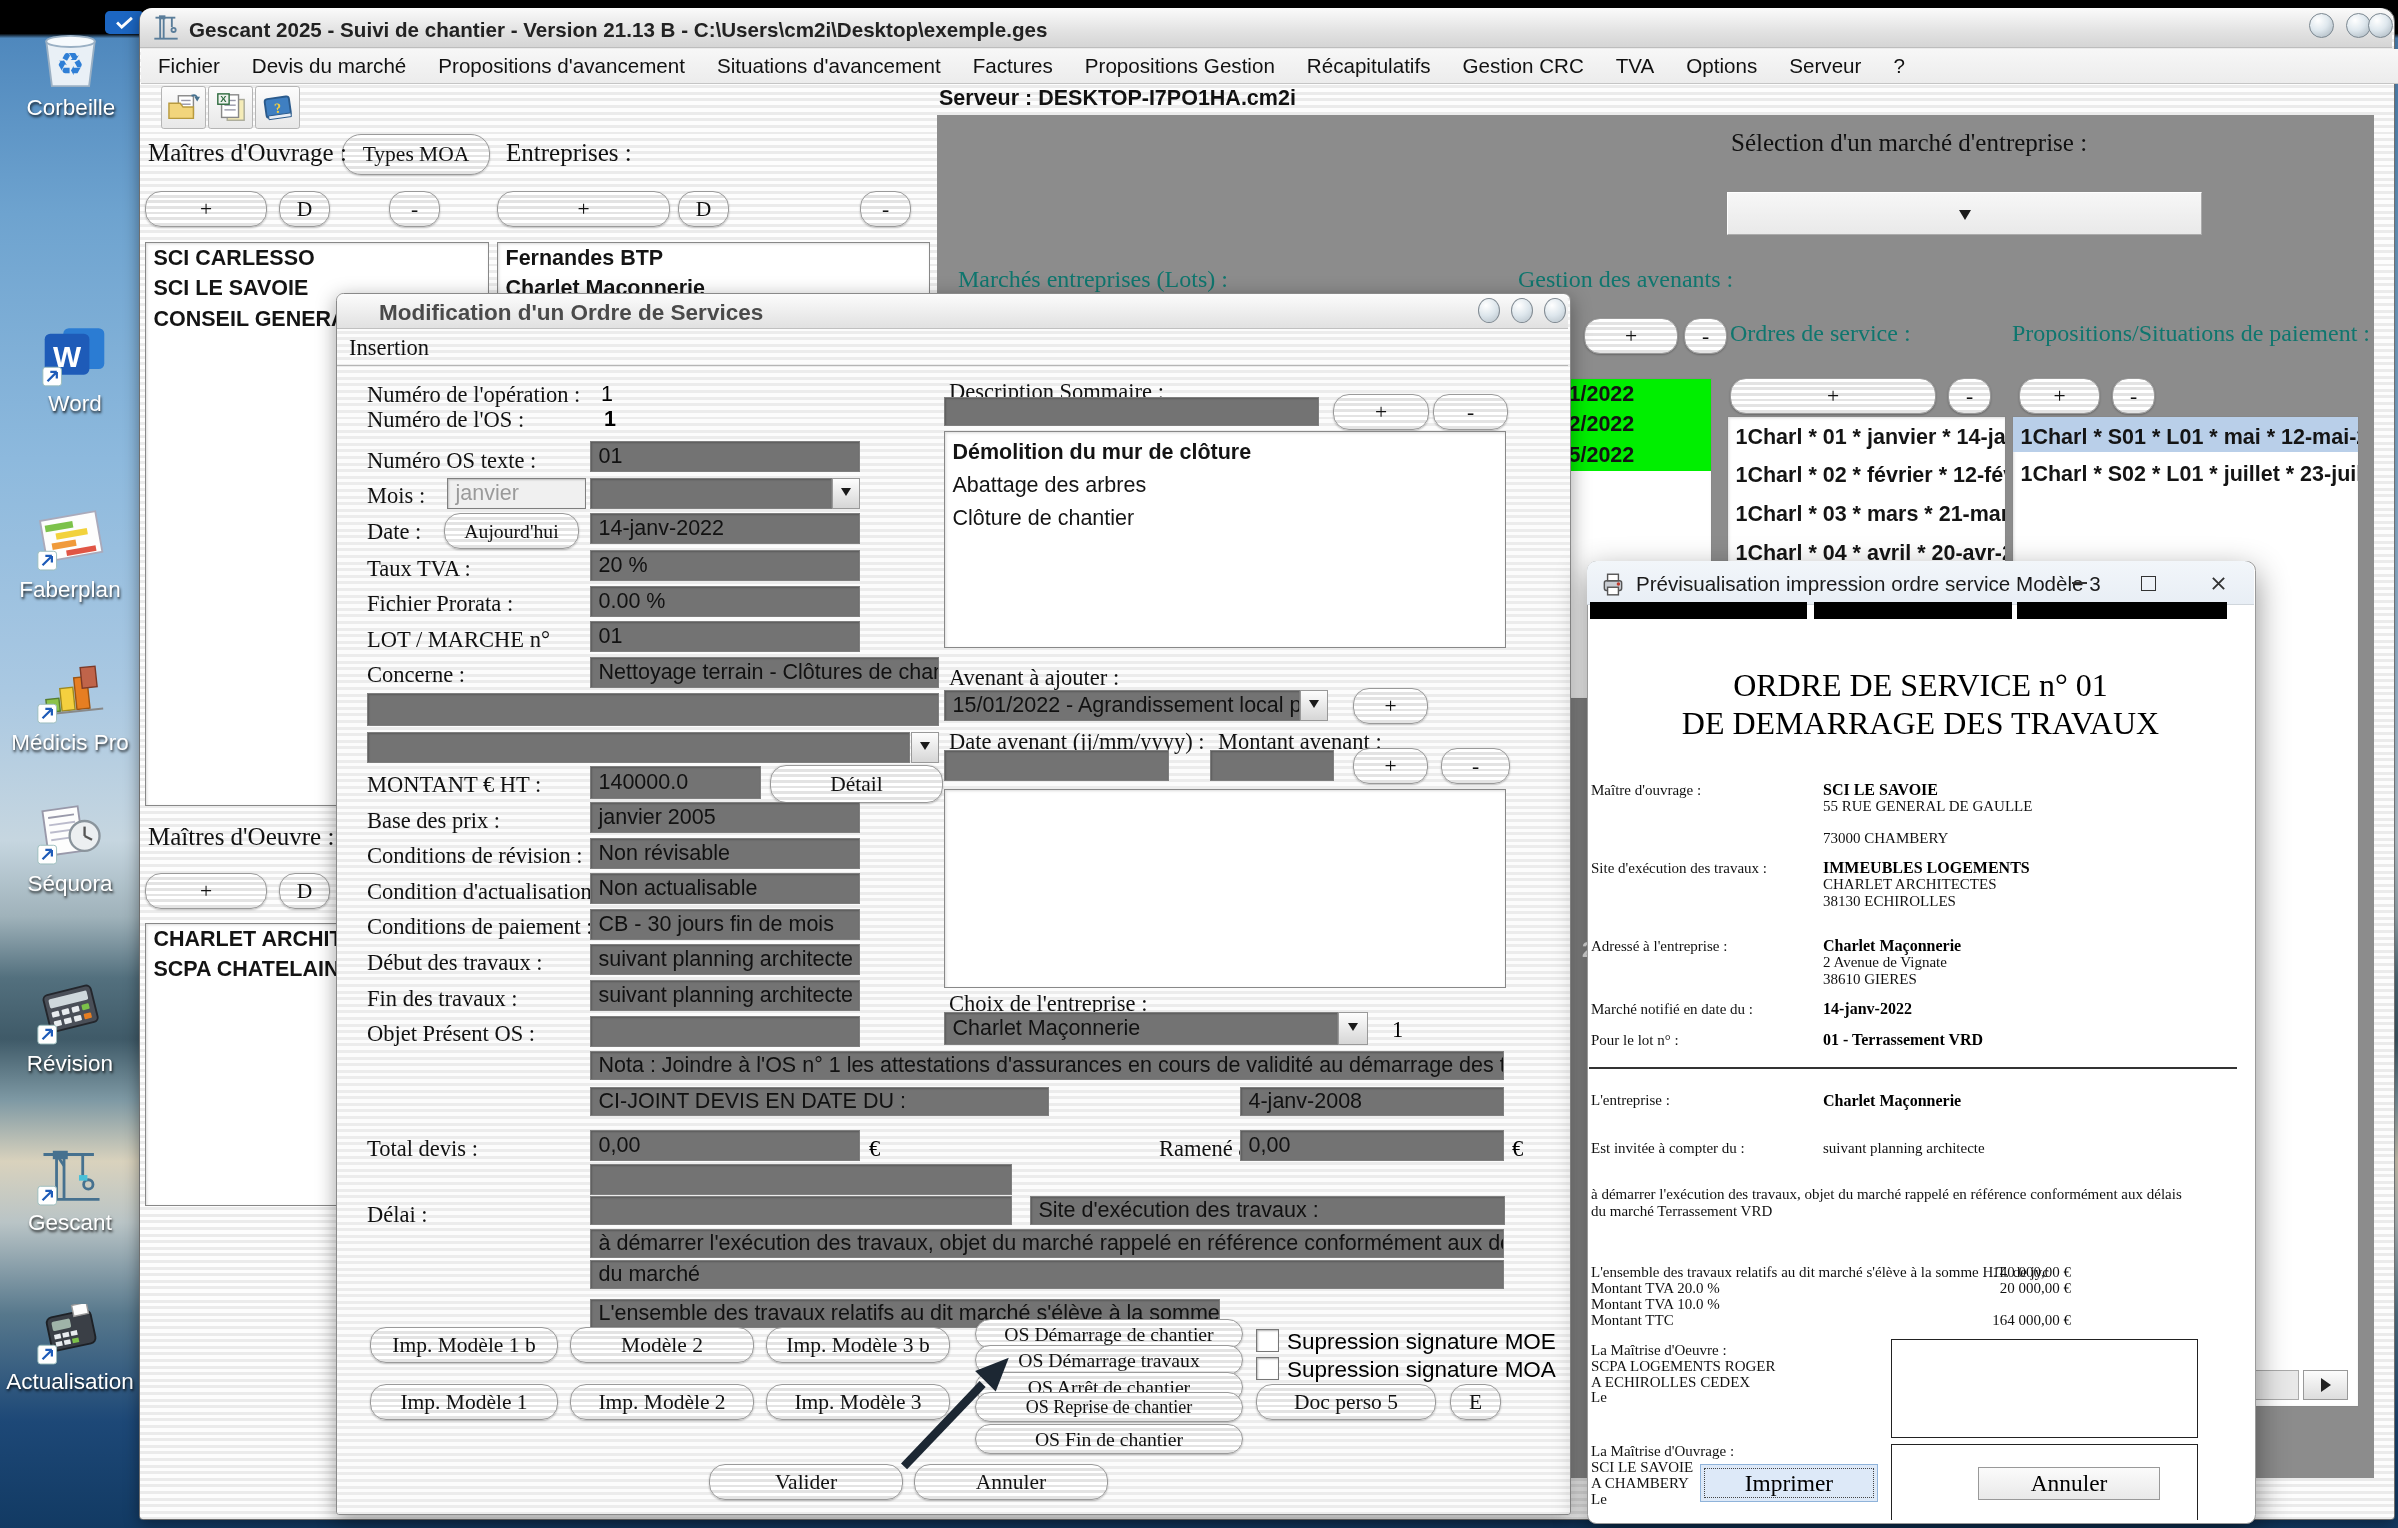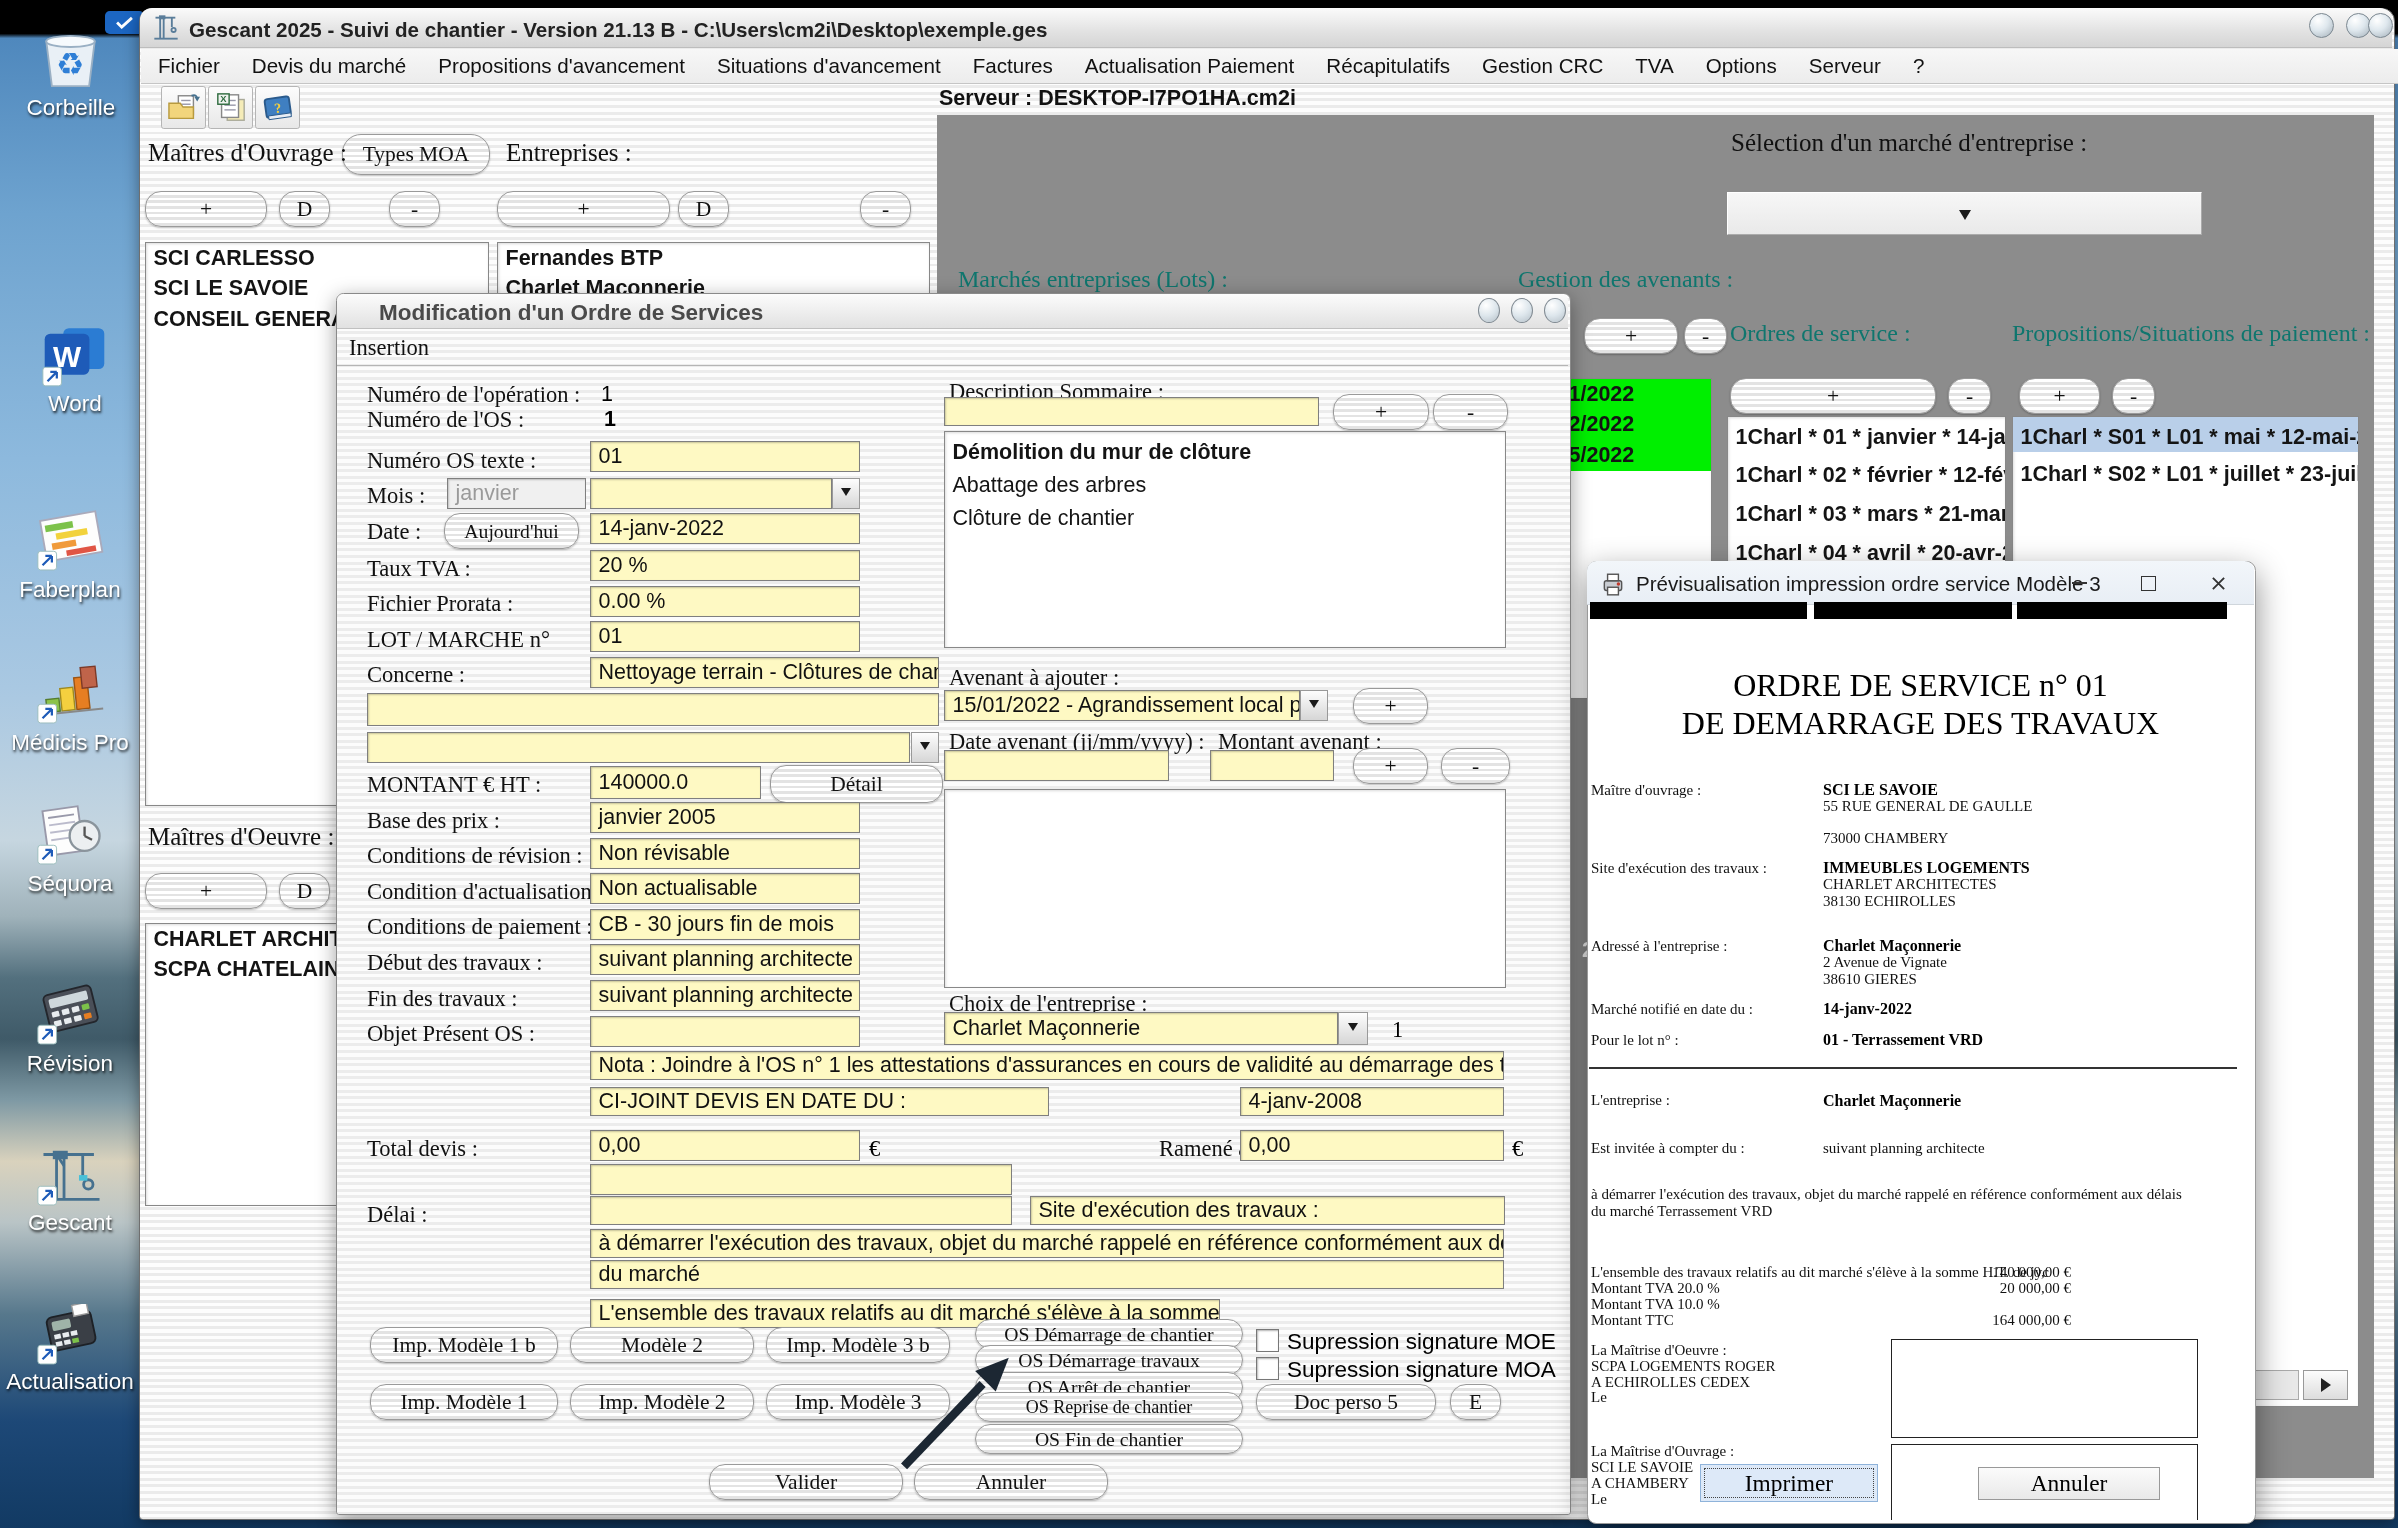--- a/index.html
+++ b/index.html
@@ -17,21 +17,21 @@
     background:repeating-linear-gradient(180deg,#fdfdfd 0px,#fdfdfd 3.7px,#ebebeb 3.7px,#ebebeb 6.6px);box-shadow:0 3.7px 15px rgba(0,0,0,.4);}
   #titlebar{left:140px;top:8.4px;width:2252px;height:39px;z-index:2;border-radius:12px 12px 0 0;
     background:linear-gradient(180deg,#fbfbfb,#e2e2e2 60%,#d5d5d5);border-bottom:0.9px solid #bdbdbd;}
   .wtitle{font-size:20.6px;font-weight:bold;color:#222;}
   .winbtn{width:25px;height:25px;border-radius:50%;background:radial-gradient(circle at 35% 28%,#ffffff,#dfe8ee 45%,#b9c4cc 80%,#a5b0b8);border:1.9px solid #7b8790;box-sizing:border-box;}
   #menubar{left:141px;top:49px;width:2249px;height:34px;z-index:2;display:flex;align-items:center;gap:32px;padding-left:17px;font-size:20.6px;color:#111;background:linear-gradient(180deg,#f7f7f7,#ececec);border-bottom:0.9px solid #c5c5c5;}
   .toolbtn{width:43px;height:41px;border:0.9px solid #b5b5b5;border-radius:2.8px;background:linear-gradient(180deg,#fcfcfc,#e8e8e8);display:flex;align-items:center;justify-content:center;z-index:2;}
 
   
   .pill{z-index:3;background:repeating-linear-gradient(180deg,#ffffff 0px,#ffffff 2.8px,#e3e3e3 2.8px,#e3e3e3 5.6px);border:0.9px solid #9a9a9a;border-radius:16px;display:flex;align-items:center;justify-content:center;font-family:"Liberation Serif",serif;font-size:21.5px;color:#111;box-shadow:0 0.9px 1.9px rgba(0,0,0,.25);}
-  .field{z-index:6;background:#fef9c3;border:0.9px solid #7f7f7f;box-shadow:inset 0.9px 0.9px 1.9px rgba(0,0,0,.22);font-size:21.5px;color:#111;display:flex;align-items:center;padding:0 7.5px;white-space:nowrap;overflow:hidden;box-sizing:border-box;}
+  .field{z-index:6;background:#737373;border:0.9px solid #7f7f7f;box-shadow:inset 0.9px 0.9px 1.9px rgba(0,0,0,.22);font-size:21.5px;color:#111;display:flex;align-items:center;padding:0 7.5px;white-space:nowrap;overflow:hidden;box-sizing:border-box;}
   .label{z-index:6;font-family:"Liberation Serif",serif;font-size:22.5px;color:#111;white-space:nowrap;}
   .list{z-index:3;background:#fff;border:0.9px solid #888;box-shadow:inset 0.9px 0.9px 2.8px rgba(0,0,0,.15);overflow:hidden;}
   .litem{font-weight:bold;font-size:21.5px;color:#141414;padding:2.8px 7.5px;white-space:nowrap;}
   .glabel{z-index:2;color:#0f766e;font-family:"Liberation Serif",serif;font-size:24px;white-space:nowrap;}
   .tri{width:0;height:0;border:6.6px solid transparent;border-top:10.3px solid #1a1a1a;margin-top:8.4px;}
   .combobtn{z-index:7;background:linear-gradient(180deg,#fdfdfd,#d6d6d6);border:0.9px solid #999;display:flex;justify-content:center;box-sizing:border-box;}
   .checkbox{z-index:6;width:20.6px;height:20.6px;background:#fff;border:0.9px solid #777;box-shadow:inset 0.9px 0.9px 1.9px rgba(0,0,0,.3);}
 
   
   #dialog-bg{left:336px;top:293px;width:1233px;height:1220px;z-index:5;border:0.9px solid #8a8a8a;border-radius:7.5px 7.5px 2.8px 2.8px;
@@ -203,21 +203,21 @@
 <div class="abs winbtn" style="left:2309px;top:13px;z-index:3"></div>
 <div class="abs winbtn" style="left:2346px;top:13px;z-index:3"></div>
 <div class="abs winbtn" style="left:2368px;top:13px;z-index:3"></div>
 
 <div id="menubar" class="abs">
   <span>Fichier</span>
   <span>Devis du marché</span>
   <span>Propositions d'avancement</span>
   <span>Situations d'avancement</span>
   <span>Factures</span>
-  <span>Actualisation Paiement</span>
+  <span>Propositions Gestion</span>
   <span>Récapitulatifs</span>
   <span>Gestion CRC</span>
   <span>TVA</span>
   <span>Options</span>
   <span>Serveur</span>
   <span>?</span>
 </div>
 
 <div class="abs toolbtn" style="left:161px;top:86px">
   <svg width="34" height="32" viewBox="0 0 36 34">

